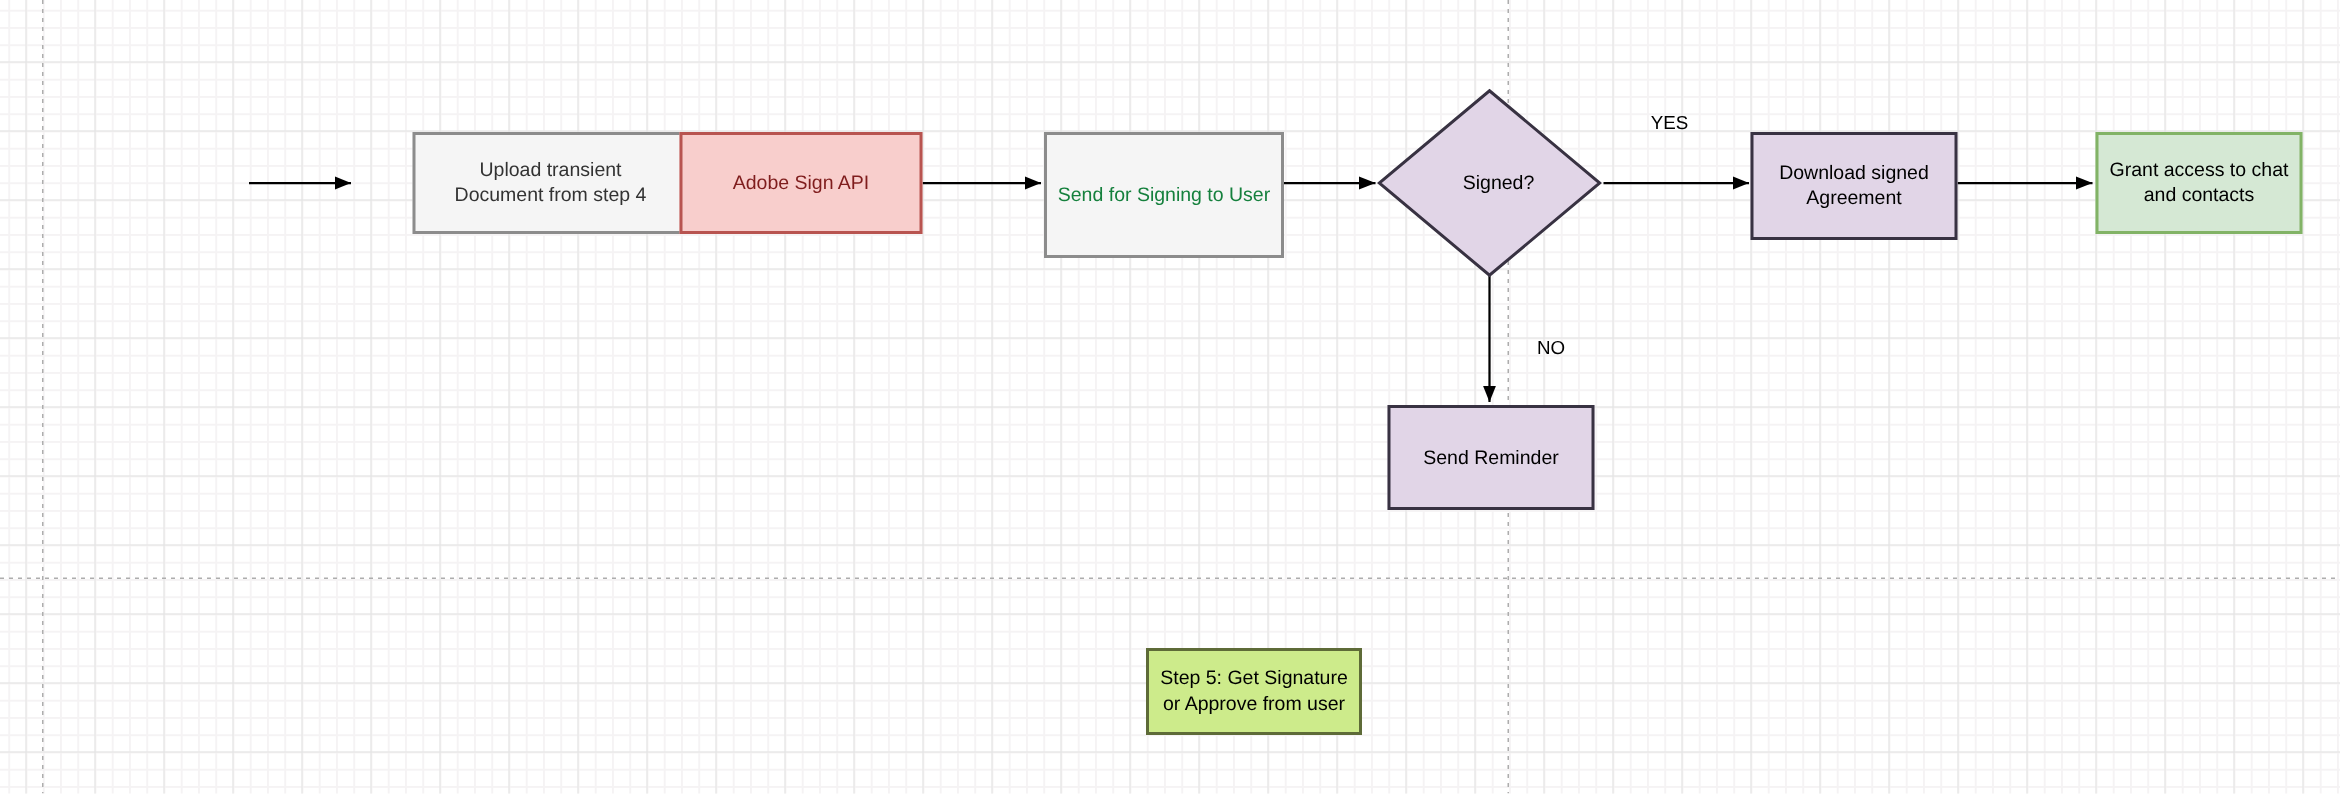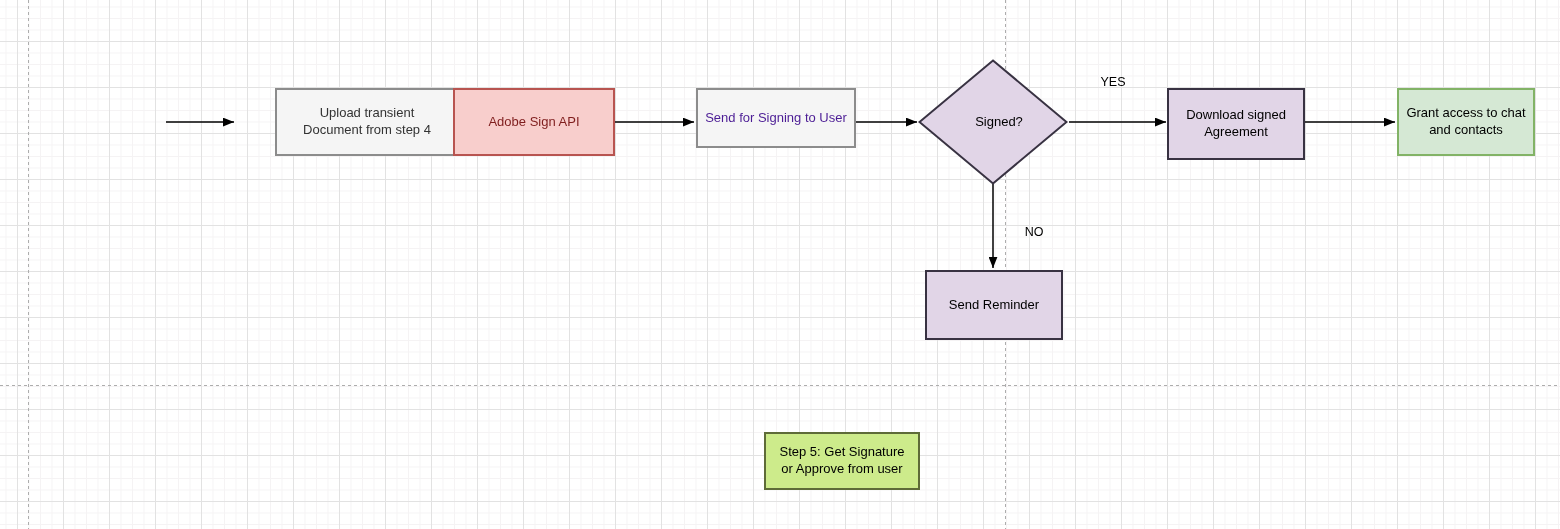--- a/index.html
+++ b/index.html
@@ -87,21 +87,21 @@
     <text x="1034" y="236">NO</text>
   </svg>
 
   <div class="node" style="left: 235px; top: 88px; width: 184px; height: 68px; color: rgb(51, 51, 51); background: rgb(245, 245, 245); border-color: rgb(140, 140, 140); margin-left: 40px;">
     <span>Upload transient
 Document from step 4</span>
   </div>
   <div class="node" style="left: 453px; top: 88px; width: 162px; height: 68px; color: #7f1d1d; background: rgb(248, 206, 204); border-color: rgb(184, 84, 80);">
     <span>Adobe Sign API</span>
   </div>
-  <div class="node" style="left: 696px; top: 88px; width: 160px; height: 60px; color: #4c1d95; background: rgb(245, 245, 245); border-color: rgb(140, 140, 140);">
+  <div class="node" style="left: 696px; top: 88px; width: 160px; height: 84px; color: #15803d; background: rgb(245, 245, 245); border-color: rgb(140, 140, 140);">
     <span>Send for Signing to User</span>
   </div>
 
   <div class="node-diamond" style="left: 918px; top: 59px; width: 150px; height: 126px; color: rgb(0, 0, 0);">
     <svg viewBox="0 0 150 126" width="150" height="126">
       <polygon points="75,1.5 148.5,63 75,124.5 1.5,63" stroke-width="2" fill="#e1d5e7" stroke="#383242"></polygon>
     </svg>
     <span class="dlabel">Signed?</span>
   </div>
 
@@ -109,18 +109,18 @@
     <span>Download signed
 Agreement</span>
   </div>
   <div class="node" style="left: 1397px; top: 88px; width: 138px; height: 68px; color: rgb(0, 0, 0); background: rgb(213, 232, 212); border-color: rgb(130, 179, 102);">
     <span>Grant access to chat
 and contacts</span>
   </div>
   <div class="node" style="left: 925px; top: 270px; width: 138px; height: 70px; color: rgb(0, 0, 0); background: rgb(225, 213, 231); border-color: rgb(56, 50, 66); text-align: center;">
     <span>Send Reminder</span>
   </div>
-  <div class="node" style="left: 764px; top: 432px; width: 156px; height: 58px; color: rgb(0, 0, 0); background: rgb(205, 235, 139); border-color: rgb(94, 107, 56); justify-content: center;">
+  <div class="node" style="left: 764px; top: 432px; width: 144px; height: 58px; color: rgb(0, 0, 0); background: rgb(205, 235, 139); border-color: rgb(94, 107, 56); justify-content: center;">
     <span>Step 5: Get Signature
 or Approve from user</span>
   </div>
 
 </div>
 
 </body></html>

